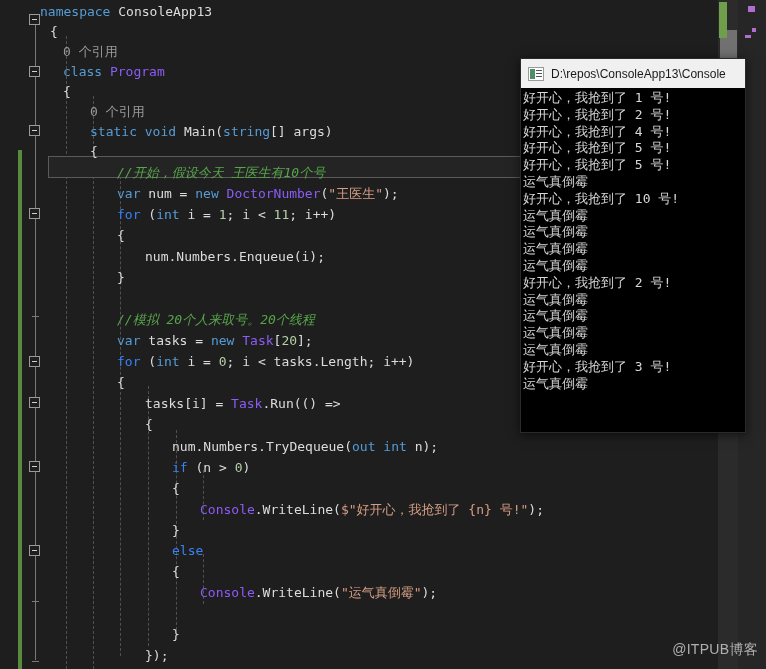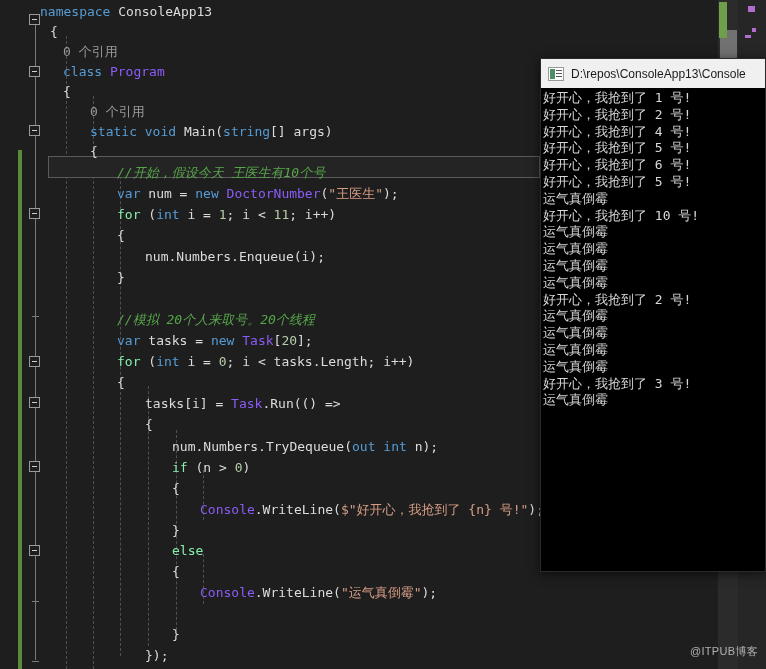--- a/index.html
+++ b/index.html
@@ -97,21 +97,21 @@
   }
 
   
   .t-plain   { color: #dcdcdc; }
   .t-kw      { color: #569cd6; }
   .t-type    { color: #8b5cf6; }
   .t-str     { color: #d69d85; }
   .t-cmt     { color: #57a64a; font-style: italic; }
   .t-num     { color: #b5cea8; }
   .t-gray    { color: #9a9a9a; }
-  .t-ctl     { color: #86efac; }
+  .t-ctl     { color: #3b82f6; }
   .t-punct   { color: #dcdcdc; }
 
   
   .current-line {
     position: absolute;
     border: 1px solid #5a5a5a;
     background: #242424;
     box-sizing: border-box;
     pointer-events: none;
   }
@@ -137,22 +137,22 @@
     background: #6f9f4a;
   }
   .mini-mark {
     position: absolute;
     background: #b06fd0;
   }
 
   
   #console-window {
     position: absolute;
-    left: 540px; top: 58px;
-    width: 226px; height: 514px;
+    left: 520px; top: 58px;
+    width: 226px; height: 375px;
     background: #000;
     border: 1px solid #2a2a2a;
     box-sizing: border-box;
     box-shadow: 0 2px 10px rgba(0,0,0,.6);
     overflow: hidden;
   }
   .console-titlebar {
     height: 29px;
     background: #f0f0f0;
     display: flex;
@@ -205,21 +205,21 @@
     color: #d8d8d8;
     white-space: pre;
     letter-spacing: 0px;
   }
 
   
   #watermark {
     position: absolute;
     right: 8px; bottom: 10px;
     font-family: "Liberation Sans", sans-serif;
-    font-size: 11px;
+    font-size: 14px;
     color: #c8c8c8;
     opacity: .85;
     letter-spacing: .3px;
   }
 </style>
 </head>
 <body>
 
 <div id="editor">
 
@@ -270,21 +270,20 @@
 <div id="console-window">
   <div class="console-titlebar">
     <span class="console-icon"></span>
     <span class="console-title">D:\repos\ConsoleApp13\Console</span>
   </div>
   <div class="console-body" id="console-body">
       <div class="console-line">好开心，我抢到了 1 号!</div>
       <div class="console-line">好开心，我抢到了 2 号!</div>
       <div class="console-line">好开心，我抢到了 4 号!</div>
       <div class="console-line">好开心，我抢到了 5 号!</div>
-      <div class="console-line">好开心，我抢到了 6 号!</div>
       <div class="console-line">好开心，我抢到了 5 号!</div>
       <div class="console-line">运气真倒霉</div>
       <div class="console-line">好开心，我抢到了 10 号!</div>
       <div class="console-line">运气真倒霉</div>
       <div class="console-line">运气真倒霉</div>
       <div class="console-line">运气真倒霉</div>
       <div class="console-line">运气真倒霉</div>
       <div class="console-line">好开心，我抢到了 2 号!</div>
       <div class="console-line">运气真倒霉</div>
       <div class="console-line">运气真倒霉</div>

